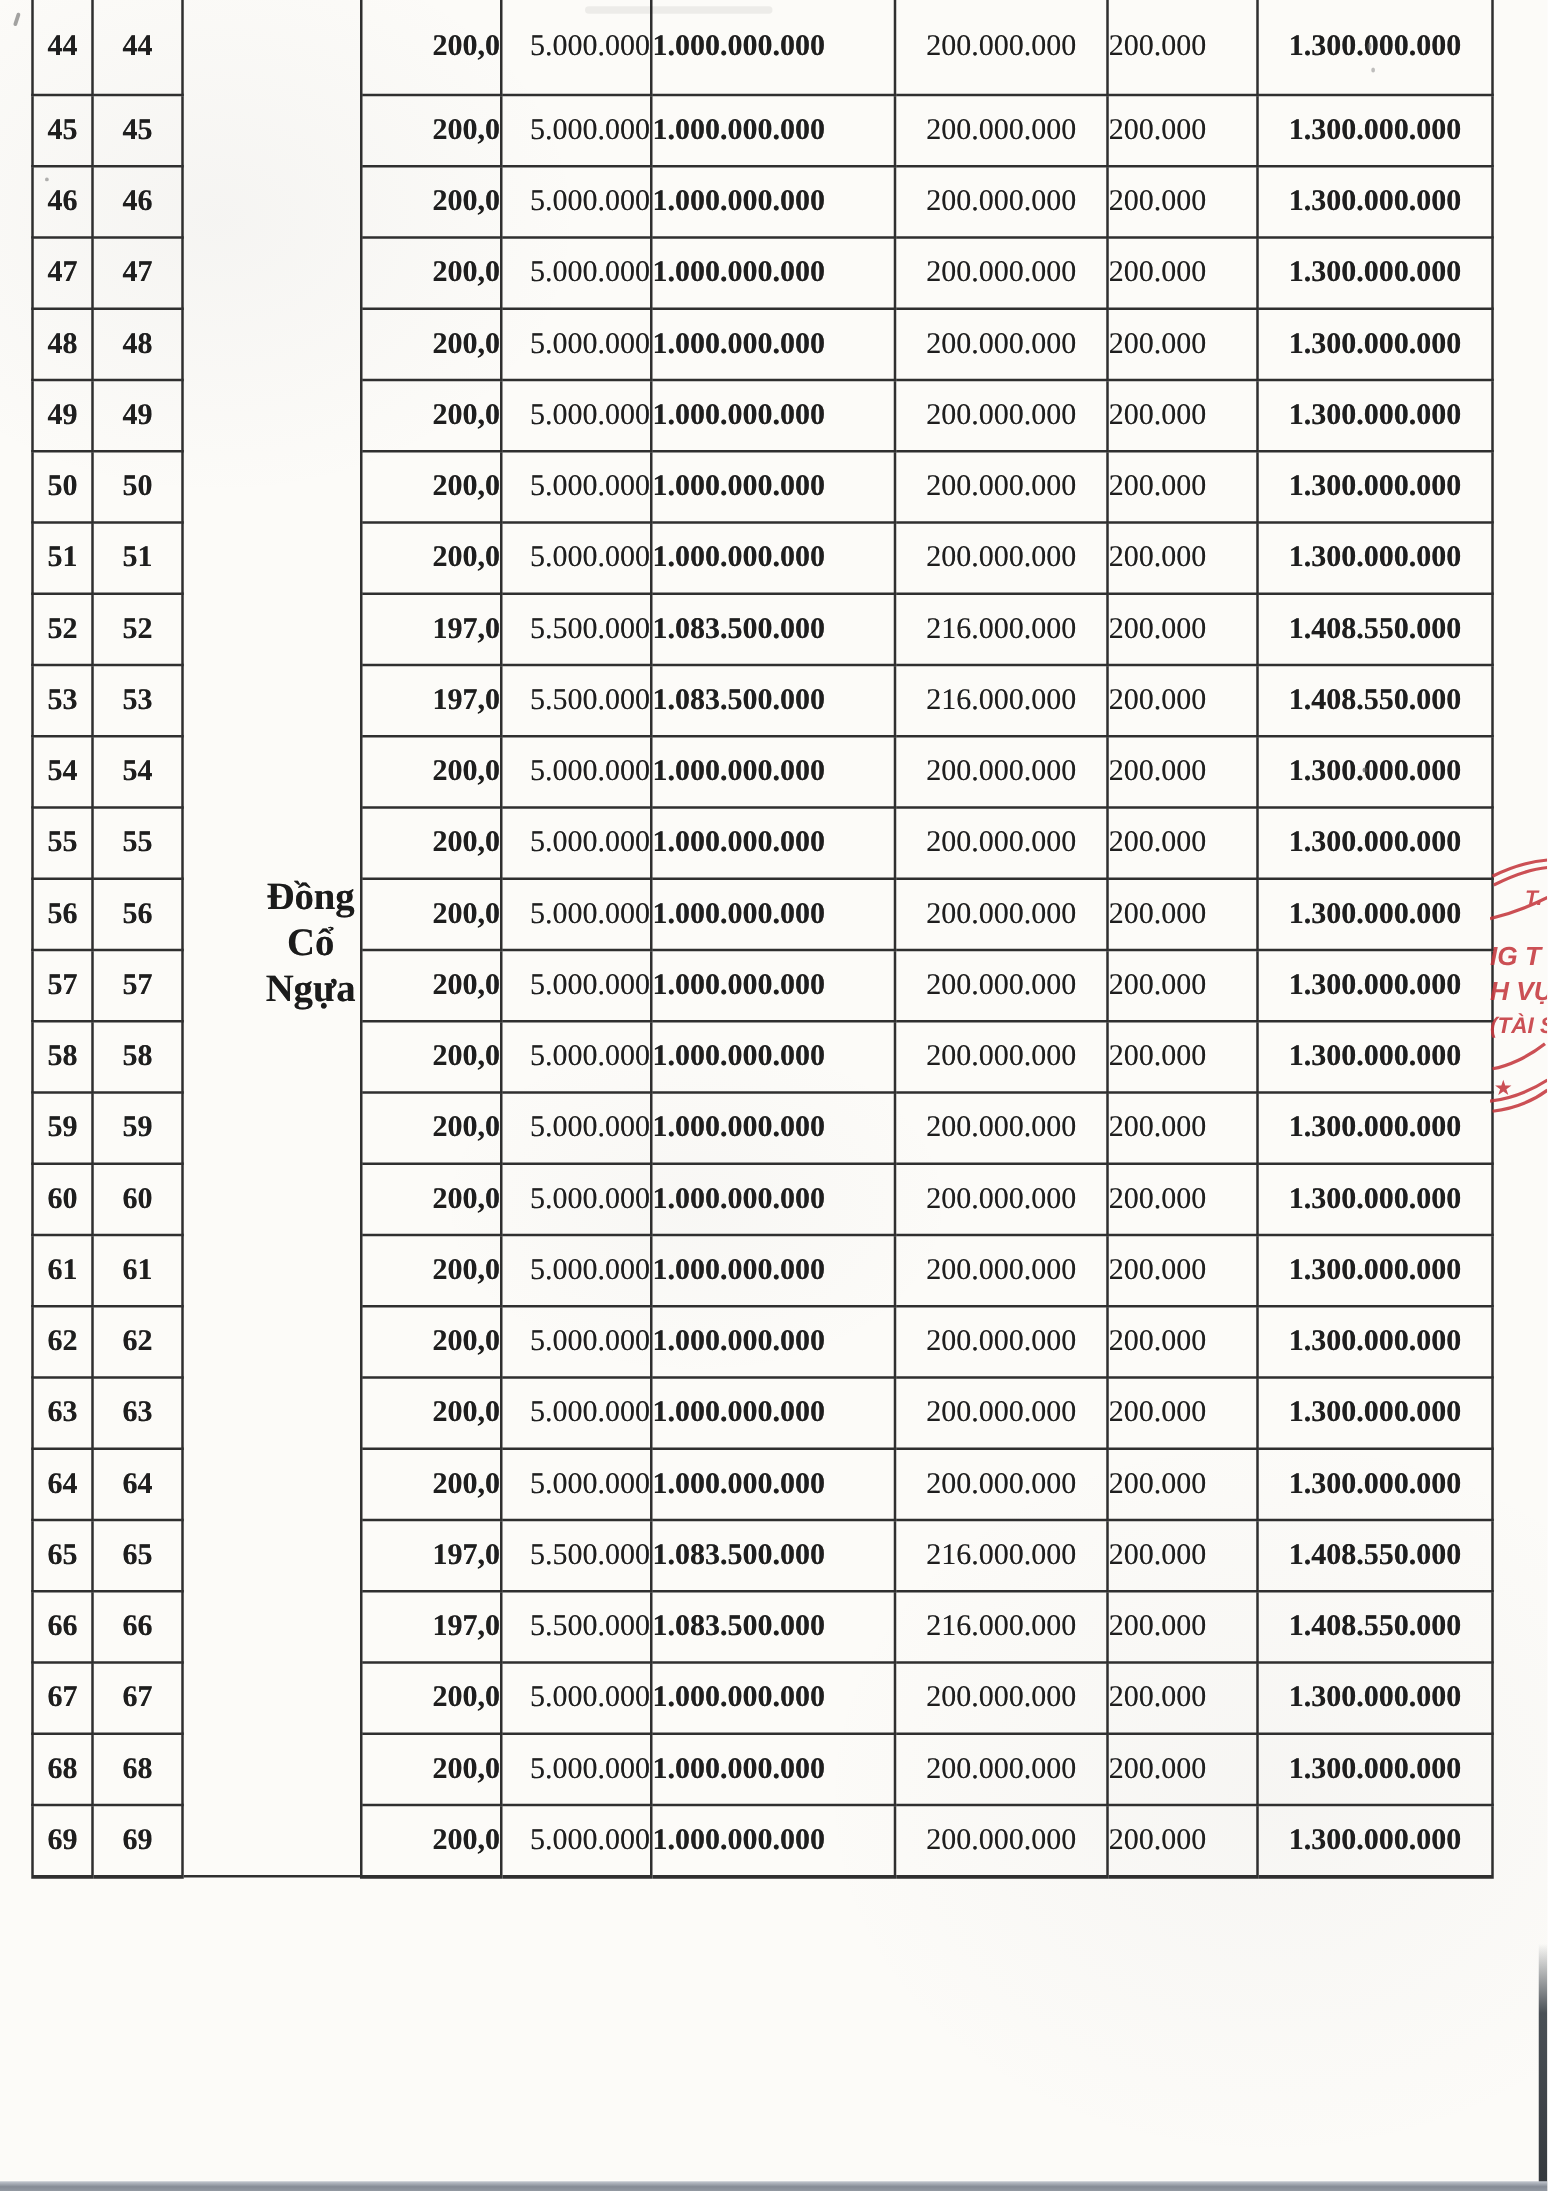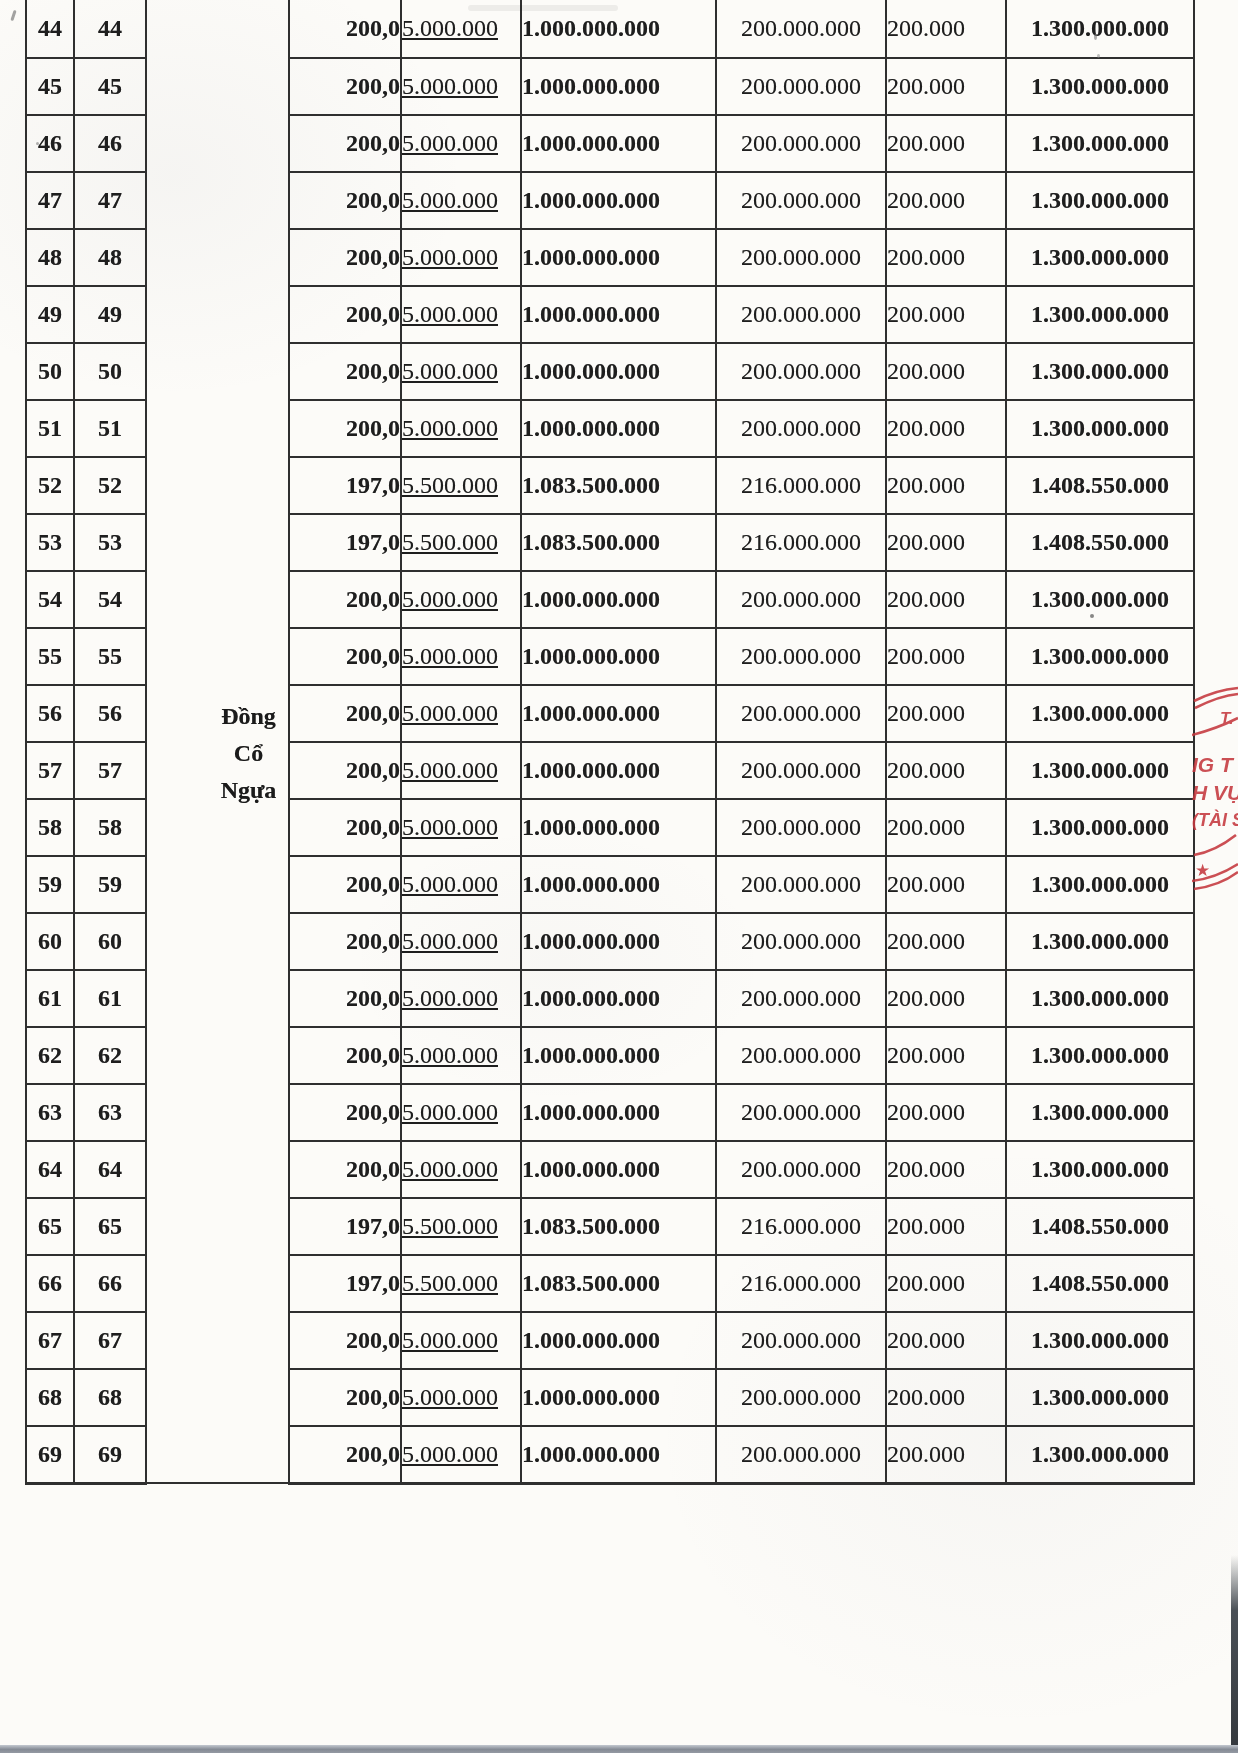--- a/index.html
+++ b/index.html
@@ -23,34 +23,34 @@
   }
   table.doc-table td{
     border:2px solid #2f2f2f;
     font-size:24px;
     vertical-align:middle;
     padding:0;
     overflow:hidden;
     text-shadow:0 0 0.5px rgba(30,30,30,0.55);
   }
   table.doc-table tr{height:57px;}
-  table.doc-table tr:first-child{height:58px;}
+  table.doc-table tr:first-child{height:76px;}
   table.doc-table tr:first-child td{border-top:none;}
   table.doc-table tr:last-child td{border-bottom:3px solid #2f2f2f;}
   td.c-no1, td.c-no2{text-align:center;font-weight:bold;}
   td.c-area{text-align:right;font-weight:bold;padding-right:14px;margin-left:40px;}
-  td.c-price{text-align:left;font-weight:normal;padding-right:10px;text-decoration:underline;}
+  td.c-price{text-align:right;font-weight:normal;padding-right:10px;}
   td.c-value1{text-align:left;font-weight:bold;}
   td.c-value2{text-align:center;font-weight:normal;padding-left:14px;margin-top:44px;}
   td.c-value3{font-weight:normal;padding-left:10px;}
   td.c-total{text-align:center;font-weight:bold;padding-left:8px;}
   td.name-cell{position:relative;border-bottom:3px solid #2f2f2f;border-top:none;}
   .name-label{
     position:absolute;top:698px;left:18px;right:0;
-    text-align:center;font-weight:bold;font-size:24px;line-height:37px;
+    text-align:center;font-weight:bold;font-size:31px;line-height:37px;
     color:#1b1b1b;
     padding-left:44px;
   }
   
   .stamp{
     position:absolute;left:1192px;top:682px;width:46px;height:212px;
     overflow:hidden;opacity:0.88;
   }
   .stamp svg{display:block;}
   .stamp text{

